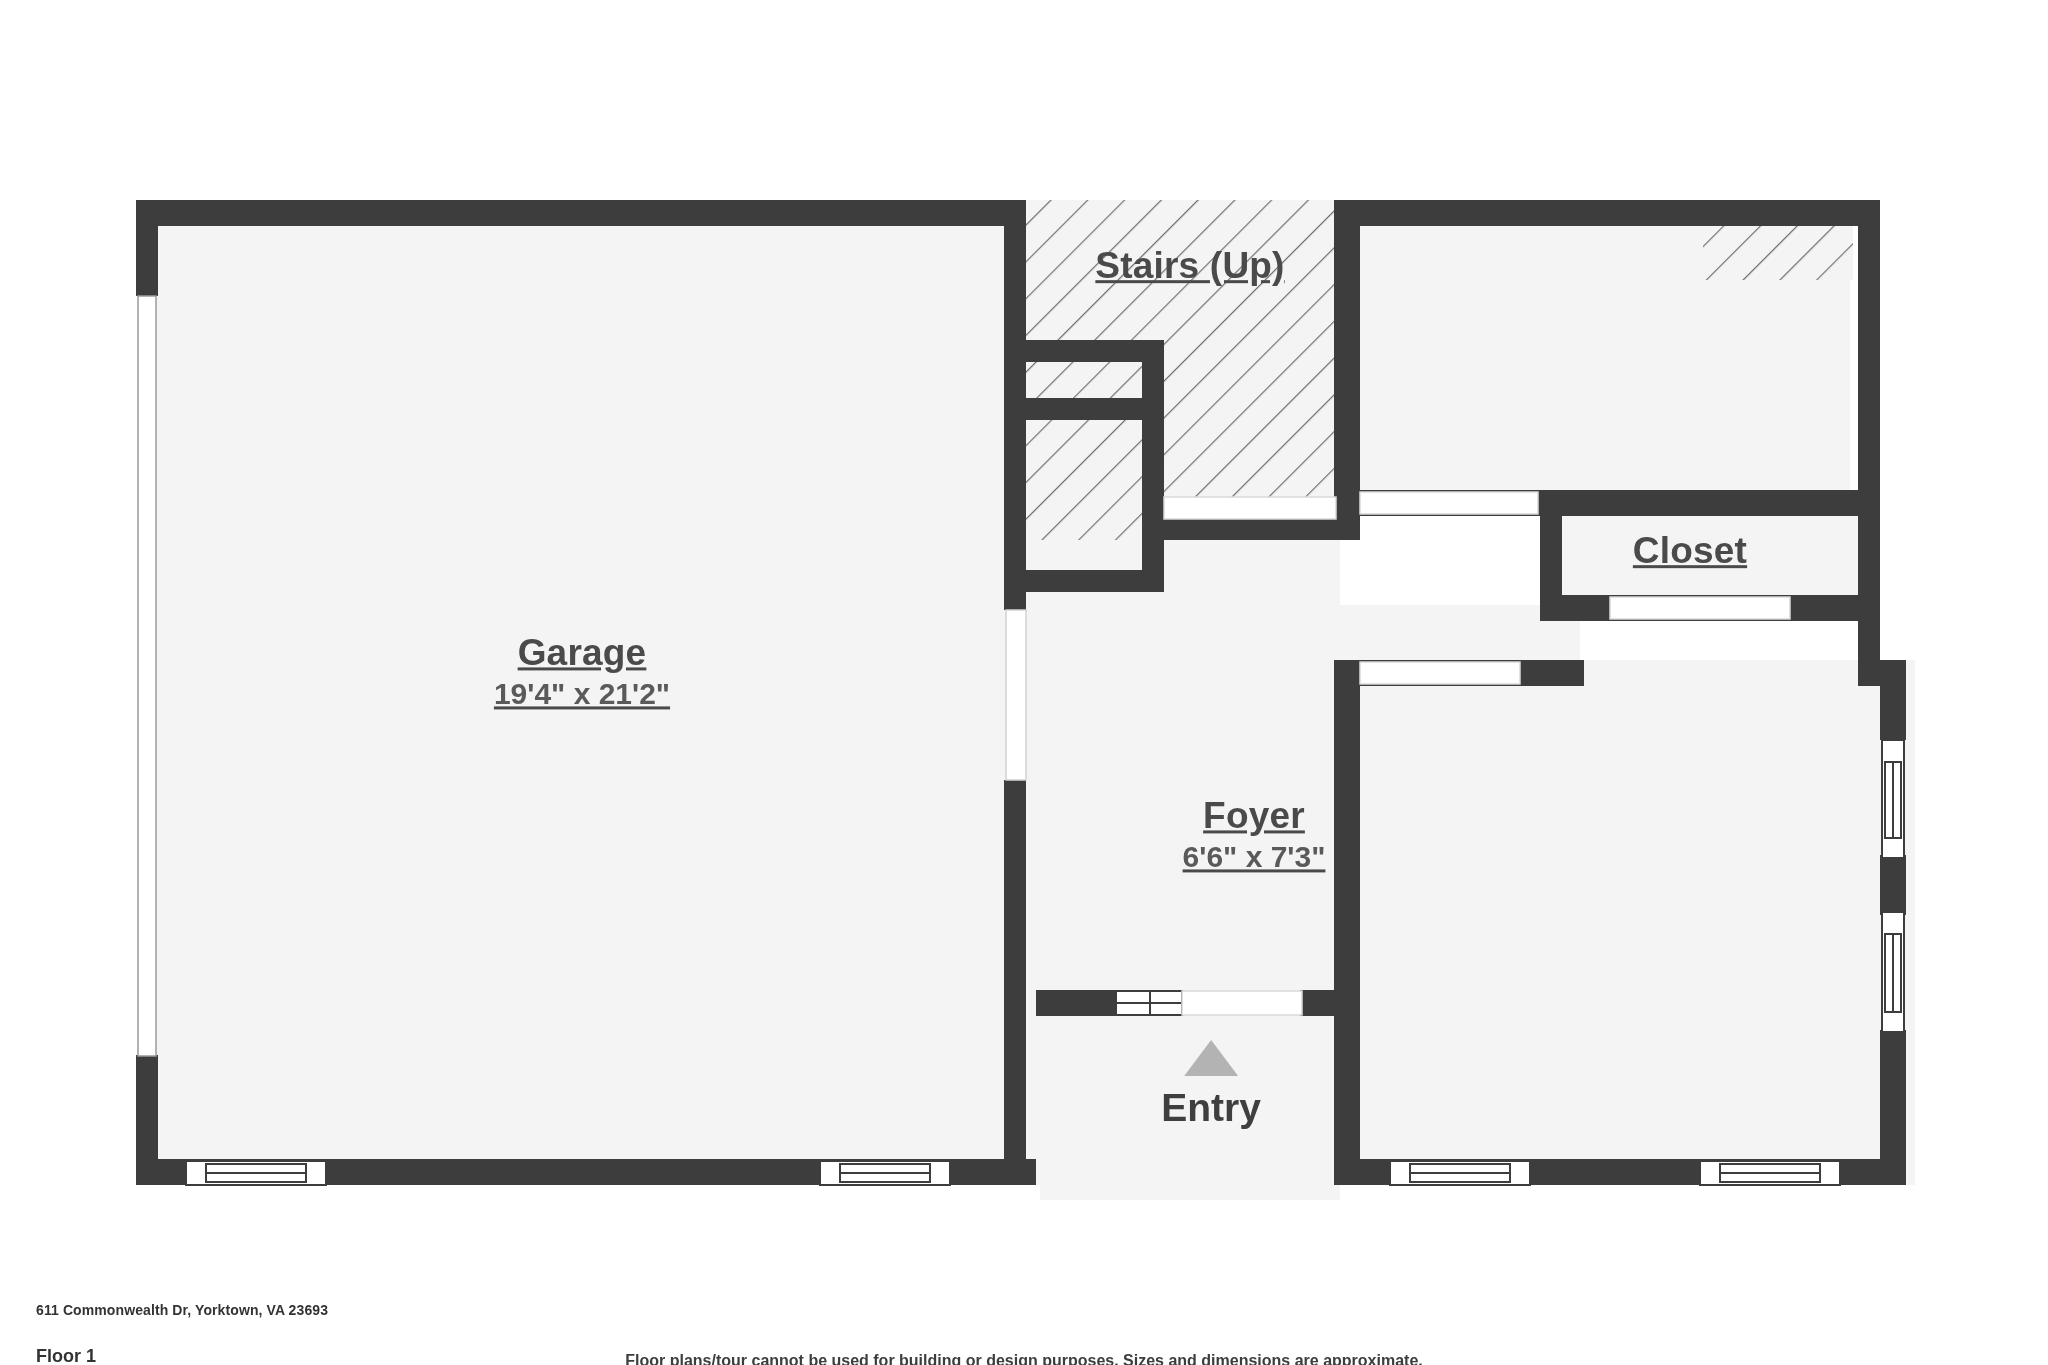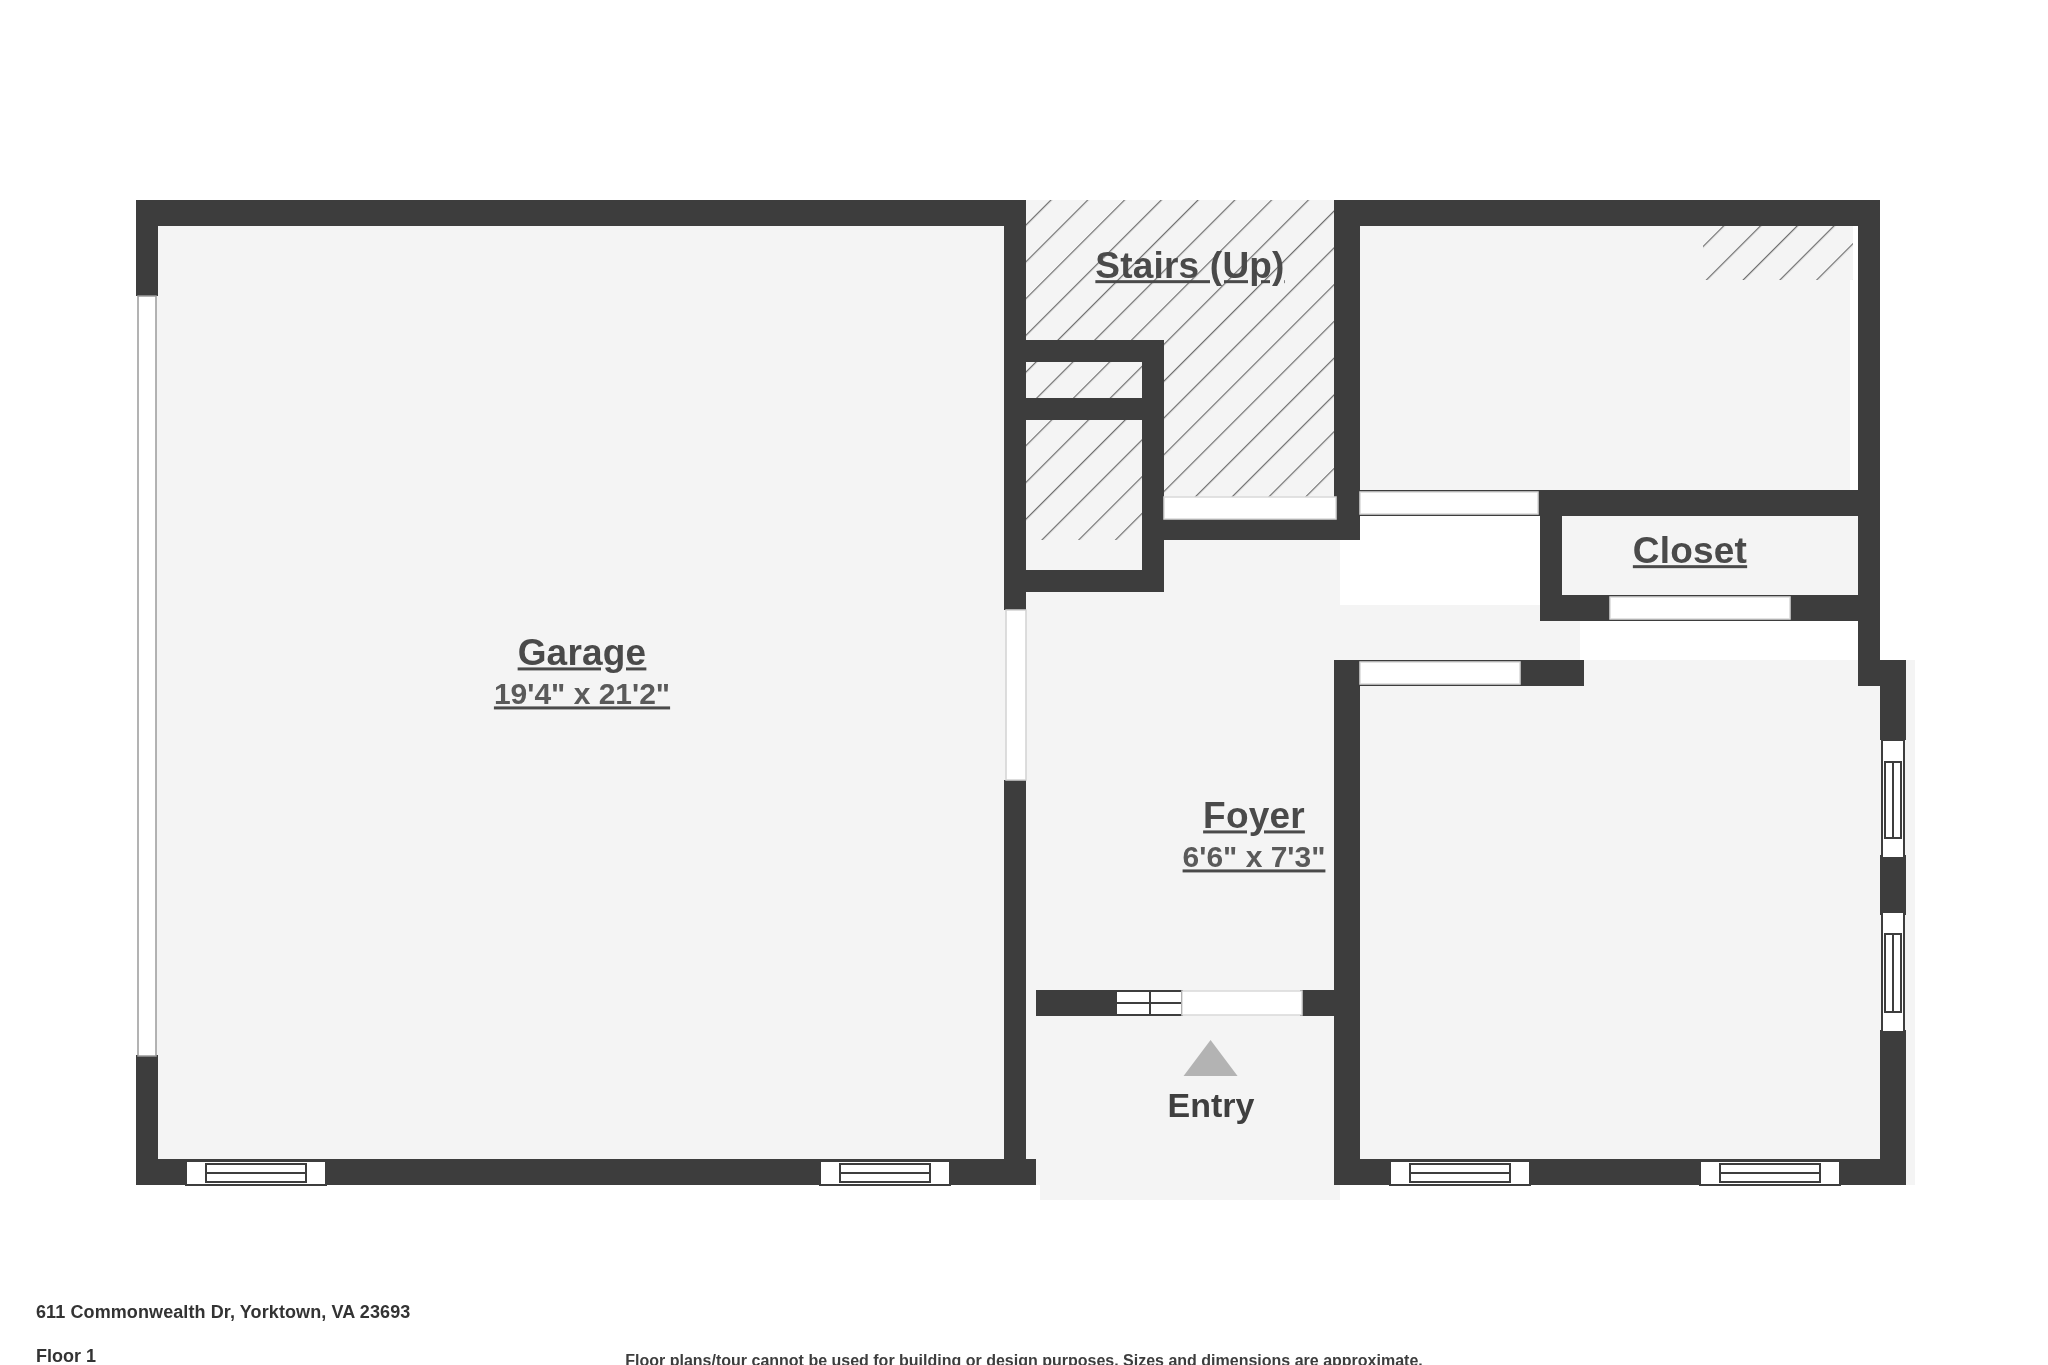--- a/index.html
+++ b/index.html
@@ -59,30 +59,30 @@
   }
   .entry-marker .tri {
     width: 0;
     height: 0;
     margin: 0 auto 10px auto;
     border-left: 27px solid transparent;
     border-right: 27px solid transparent;
     border-bottom: 36px solid #b3b3b3;
   }
   .entry-marker .entry-text {
-    font-size: 34px;
+    font-size: 39px;
     font-weight: bold;
     color: #3f3f3f;
   }
 
   .footer-address {
     position: absolute;
     left: 36px;
     top: 1302px;
-    font-size: 18px;
+    font-size: 14px;
     font-weight: bold;
     color: #333333;
     letter-spacing: 0.1px;
   }
   .footer-floor {
     position: absolute;
     left: 36px;
     top: 1346px;
     font-size: 18px;
     font-weight: bold;

